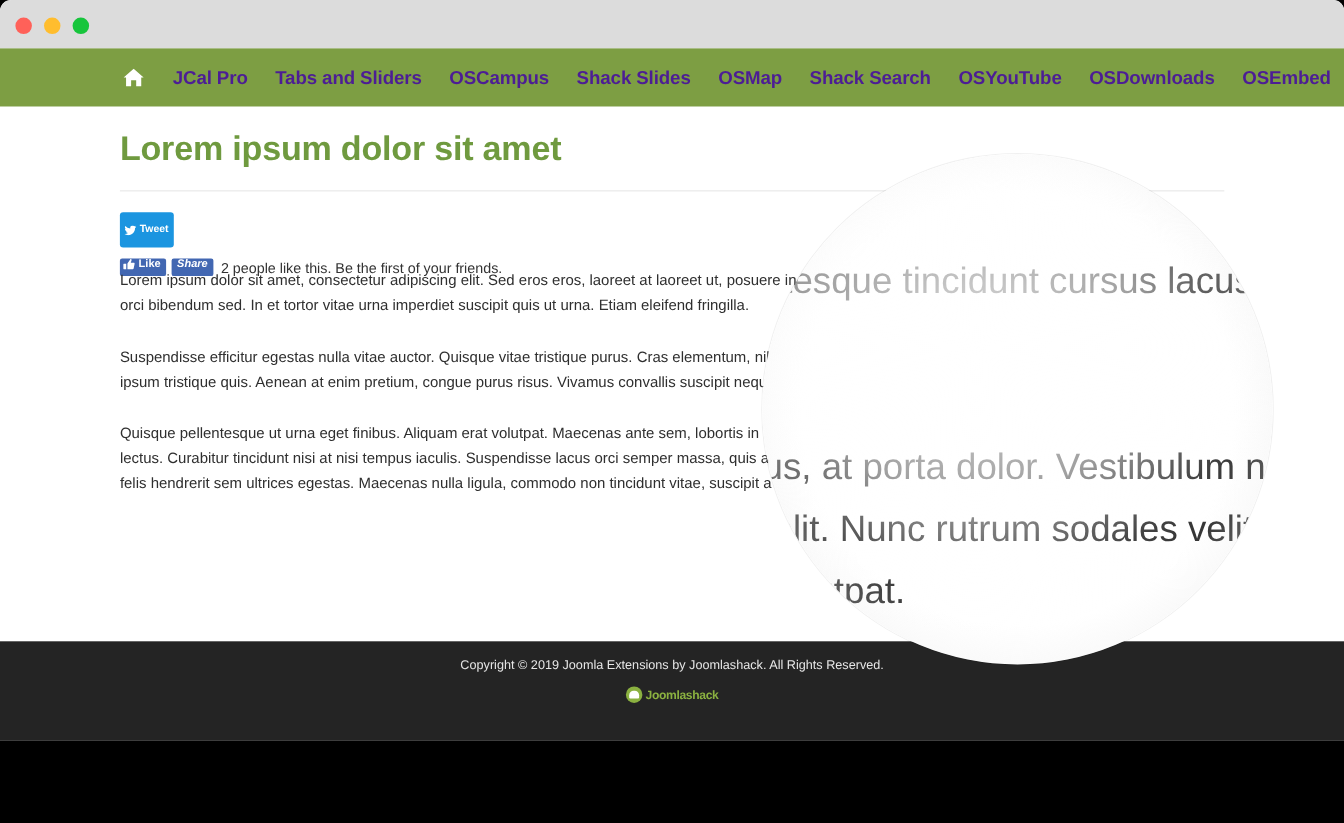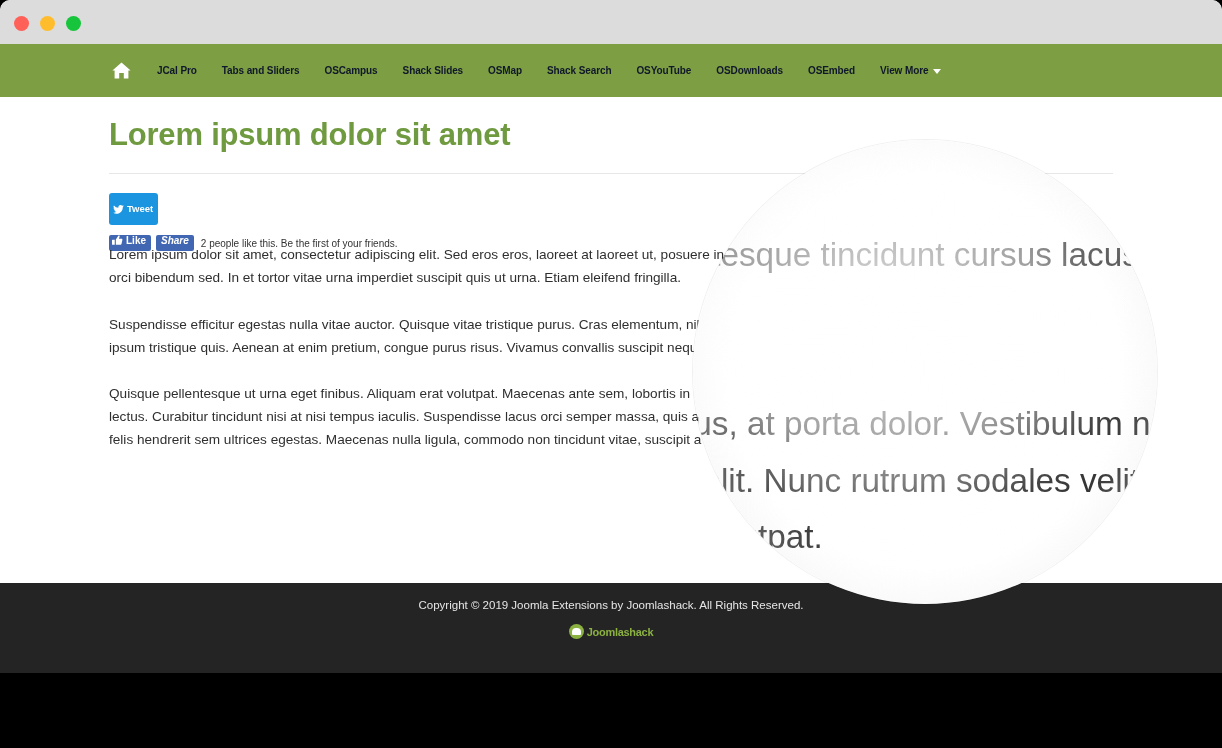--- a/index.html
+++ b/index.html
@@ -51,22 +51,22 @@
     left: 0; top: 44px;
     width: 1222px;
     height: 53px;
     background: #7d9e43;
     display: flex;
     align-items: center;
     padding-left: 112px;
     box-sizing: border-box;
   }
   .nav-item {
-    color: #0f172a;
-    font-size: 10px;
+    color: #4c1d95;
+    font-size: 17px;
     font-weight: bold;
     margin-right: 25px;
     white-space: nowrap;
     letter-spacing: -0.1px;
     cursor: pointer;
   }
   #nav-home-icon {
     margin-right: 26px;
     display: flex;
     align-items: center;
@@ -140,21 +140,21 @@
     font-size: 10px;
     font-weight: bold;
     padding: 0 5px;
     box-sizing: border-box;
   }
   #fb-like-button { padding-left: 3px; }
   #fb-like-button .fb-label { margin-left: 3px; }
   #fb-share-button { margin-left: 5px; font-style: italic; }
   #fb-social-text {
     margin-left: 7px;
-    font-size: 10px;
+    font-size: 13px;
     color: #333;
   }
 
   
   .article-paragraph {
     position: absolute;
     left: 109px;
     width: 1010px;
     font-size: 13.6px;
     line-height: 22.8px;

